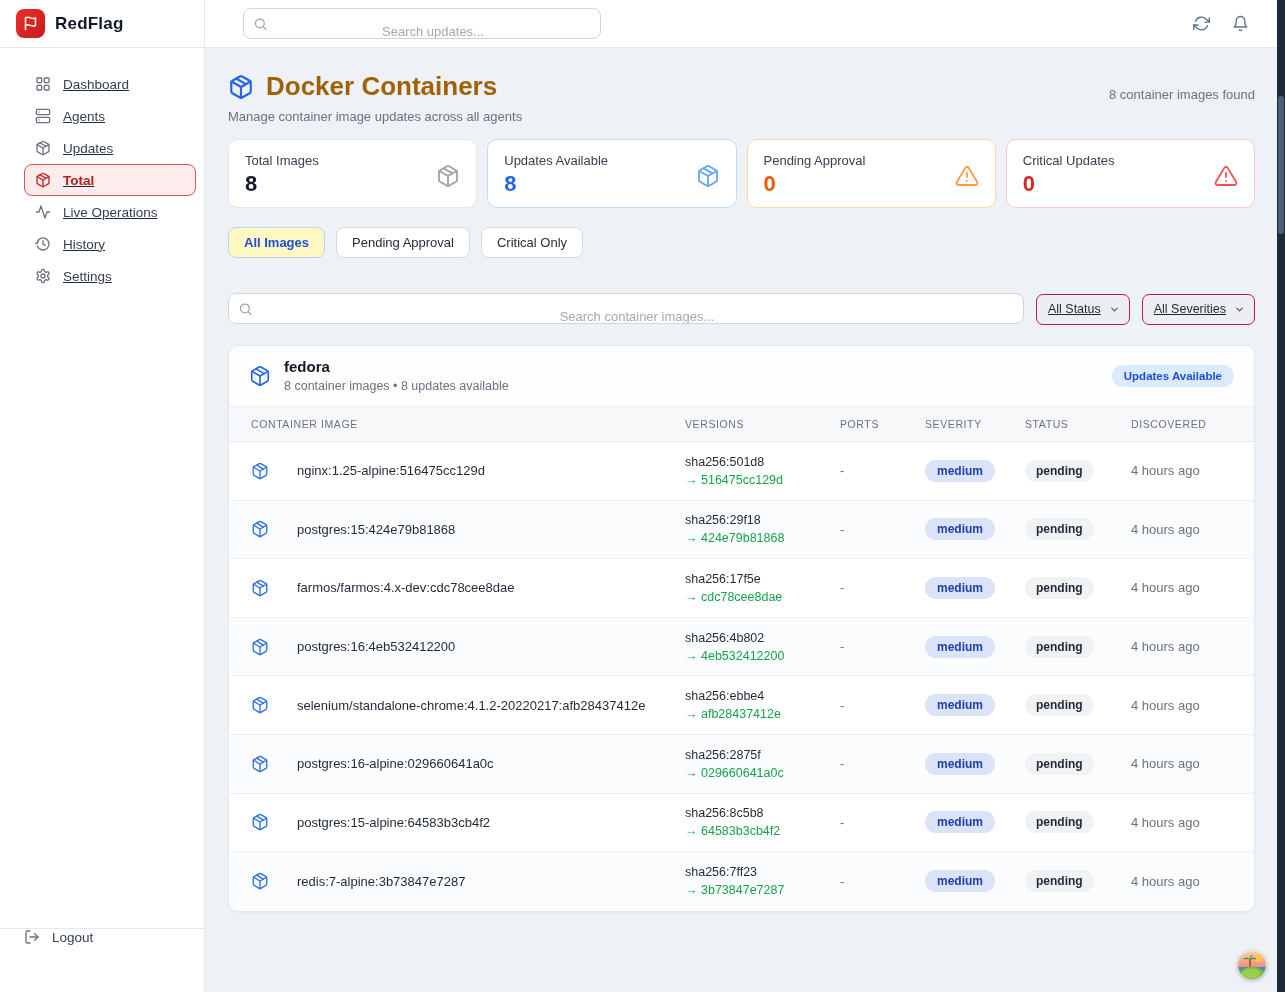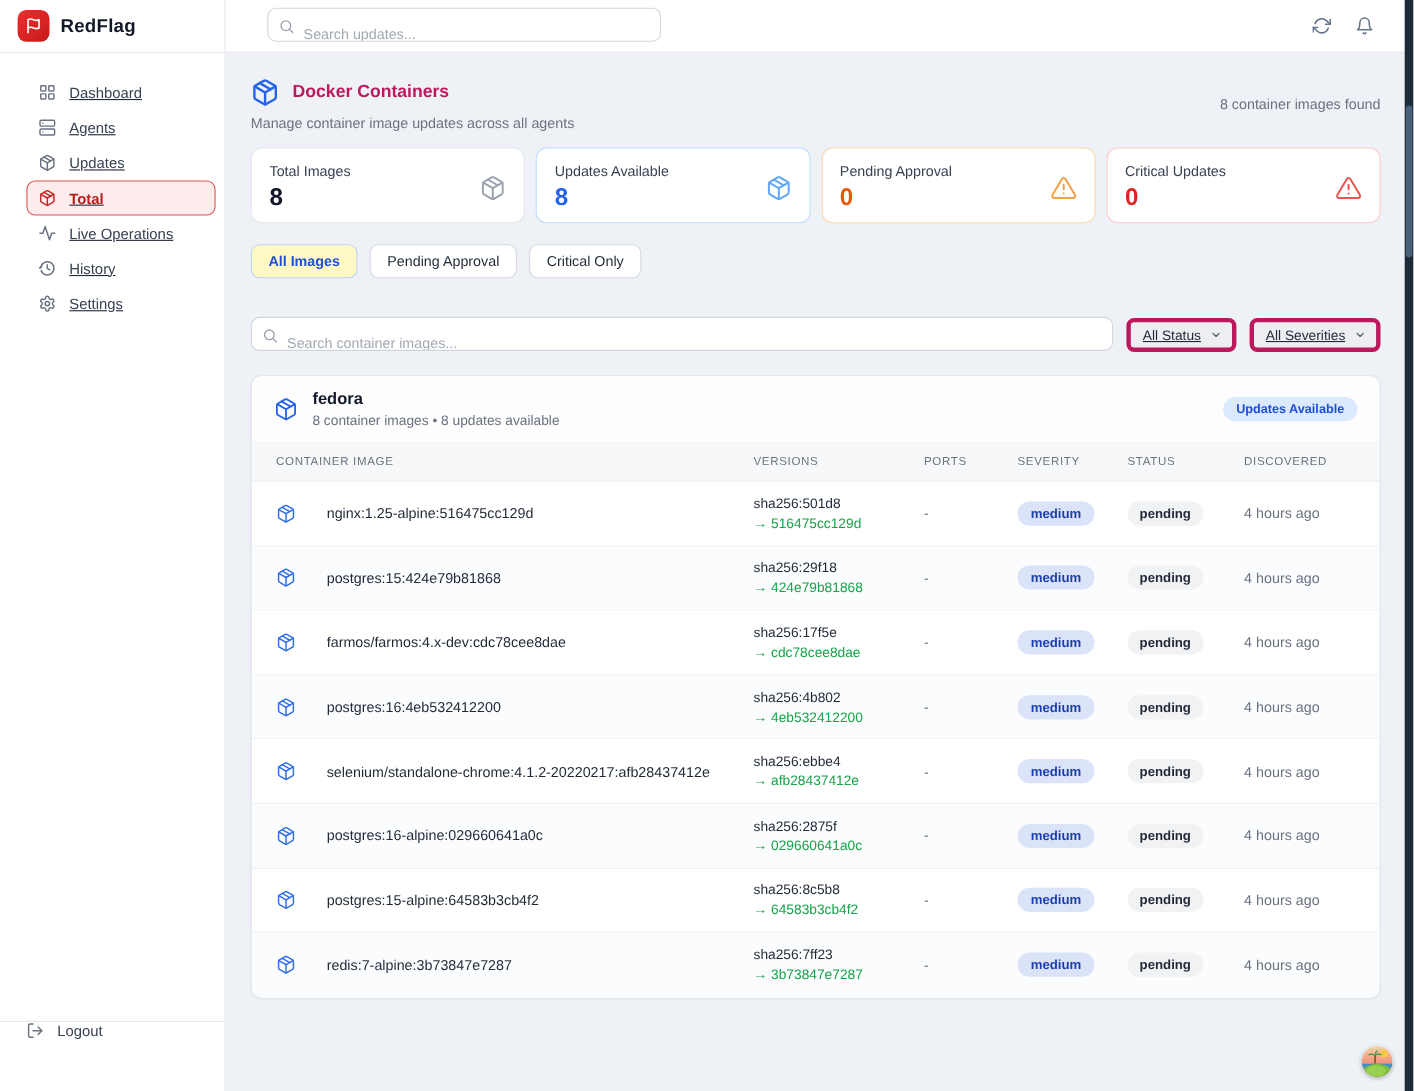--- a/index.html
+++ b/index.html
@@ -19,31 +19,31 @@
   .nav-item.active { background:#fdecec; border:1px solid #e05252; color:#b91c1c; font-weight:600; }
   .nav-item.active .icon { color:#c62626; }
   .sidebar-footer { position:absolute; left:0; right:0; bottom:0; height:64px; border-top:1px solid #e5e7eb; display:flex; align-items:flex-start; }
   .logout { display:flex; align-items:center; gap:12px; font-size:13.5px; color:#374151; padding:0 24px; cursor:pointer; }
   .logout .icon { color:#6b7280; }
 
   
   .topbar { position:absolute; left:205px; top:0; right:8px; height:48px; background:#ffffff; border-bottom:1px solid #e5e7eb; display:flex; align-items:center; padding:0 28px 0 38px; }
   .search-wrap { position:relative; width:358px; }
   .search-wrap .icon { position:absolute; left:10px; top:50%; transform:translateY(-50%); color:#9ca3af; }
-  .search-input { width:100%; height:31px; border:1px solid #d1d5db; border-radius:8px; padding:16px 10px 0 32px; font-size:13px; color:#374151; outline:none; font-family:"Liberation Sans",sans-serif; background:#fff; }
+  .search-input { width:100%; height:31px; border:1px solid #d1d5db; border-radius:8px; padding:16px 10px 0 32px; font-size:13px; color:#374151; outline:none; font-family:"Liberation Sans",sans-serif; background:#fff;text-align:center; }
   .search-input::placeholder { color:#a3a9b3; }
   .topbar-actions { margin-left:auto; display:flex; align-items:center; gap:22px; }
   .topbar-actions .icon { color:#64748b; cursor:pointer; }
 
   
   .main { position:absolute; left:205px; top:49px; right:8px; bottom:0; background:#eef1f5; padding:22px 22px 0 23px; overflow:hidden; }
   .page-head { display:flex; align-items:flex-start; }
   .page-title-row { display:flex; align-items:center; gap:12px; }
   .page-title-row .icon { color:#2563eb; }
-  .page-title { font-size:16px; font-weight:700; color:#be185d; }
+  .page-title { font-size:26px; font-weight:700; color:#a16207; }
   .page-subtitle { font-size:13px; color:#6b7280; margin-top:7px; }
   .results-summary { margin-left:auto; font-size:13px; color:#6b7280; margin-top:16px; }
 
   .stats { display:grid; grid-template-columns:repeat(4,1fr); gap:10px; margin-top:15px; }
   .stat-card { background:#fff; border:1px solid #e5e7eb; border-radius:10px; height:69px; padding:13px 16px; display:flex; align-items:flex-start; justify-content:space-between; }
   .stat-label { font-size:13px; color:#374151; }
   .stat-value { font-size:22px; font-weight:700; color:#111827; margin-top:3px; }
   .stat-card .icon { margin-top:11px; }
   .stat-card.c-gray .icon { color:#9ca3af; }
   .stat-card.c-blue { border-color:#bfdbfe; }
@@ -55,21 +55,21 @@
   .stat-card.c-red { border-color:#fecaca; }
   .stat-card.c-red .stat-value { color:#dc2626; }
   .stat-card.c-red .icon { color:#ef5350; }
 
   .filter-tabs { display:flex; gap:11px; margin-top:19px; }
   .tab-btn { height:31px; padding:0 15px; border-radius:8px; background:#fff; border:1px solid #d6dae0; font-size:13px; color:#1f2937; display:flex; align-items:center; cursor:pointer; }
   .tab-btn.active { background:#fef9c3; border-color:#bcd3f5; color:#1d4ed8; font-weight:600; }
 
   .search-row { display:flex; gap:12px; margin-top:35px; align-items:center;text-decoration:underline; }
   .search-row .search-wrap { flex:1; }
-  .select-pill { height:31px; background:#eceef2; border:4px solid #be185d; border-radius:7px; display:flex; align-items:center; gap:8px; padding:0 9px 0 11px; font-size:12.5px; color:#1f2937; cursor:pointer; }
+  .select-pill { height:31px; background:#eceef2; border:1px solid #be185d; border-radius:7px; display:flex; align-items:center; gap:8px; padding:0 9px 0 11px; font-size:12.5px; color:#1f2937; cursor:pointer; }
   .select-pill .icon { color:#4b5563; }
 
   
   .group-card { margin-top:20px; background:#fff; border:1px solid #e3e6ea; border-radius:10px; overflow:hidden; box-shadow:0 1px 2px rgba(16,24,40,.04); }
   .group-head { display:flex; align-items:center; padding:12px 20px 13px 20px; background:#fdfdfe; border-bottom:1px solid #eceff3; }
   .group-head .icon { color:#2563eb; margin-right:13px; }
   .group-name { font-size:15px; font-weight:700; color:#111827; }
   .group-meta { font-size:12.5px; color:#6b7280; margin-top:4px; }
   .group-badge { margin-left:auto; background:#dbeafe; color:#1d4ed8; font-size:11.5px; font-weight:700; padding:5px 12px; border-radius:999px; }
 

